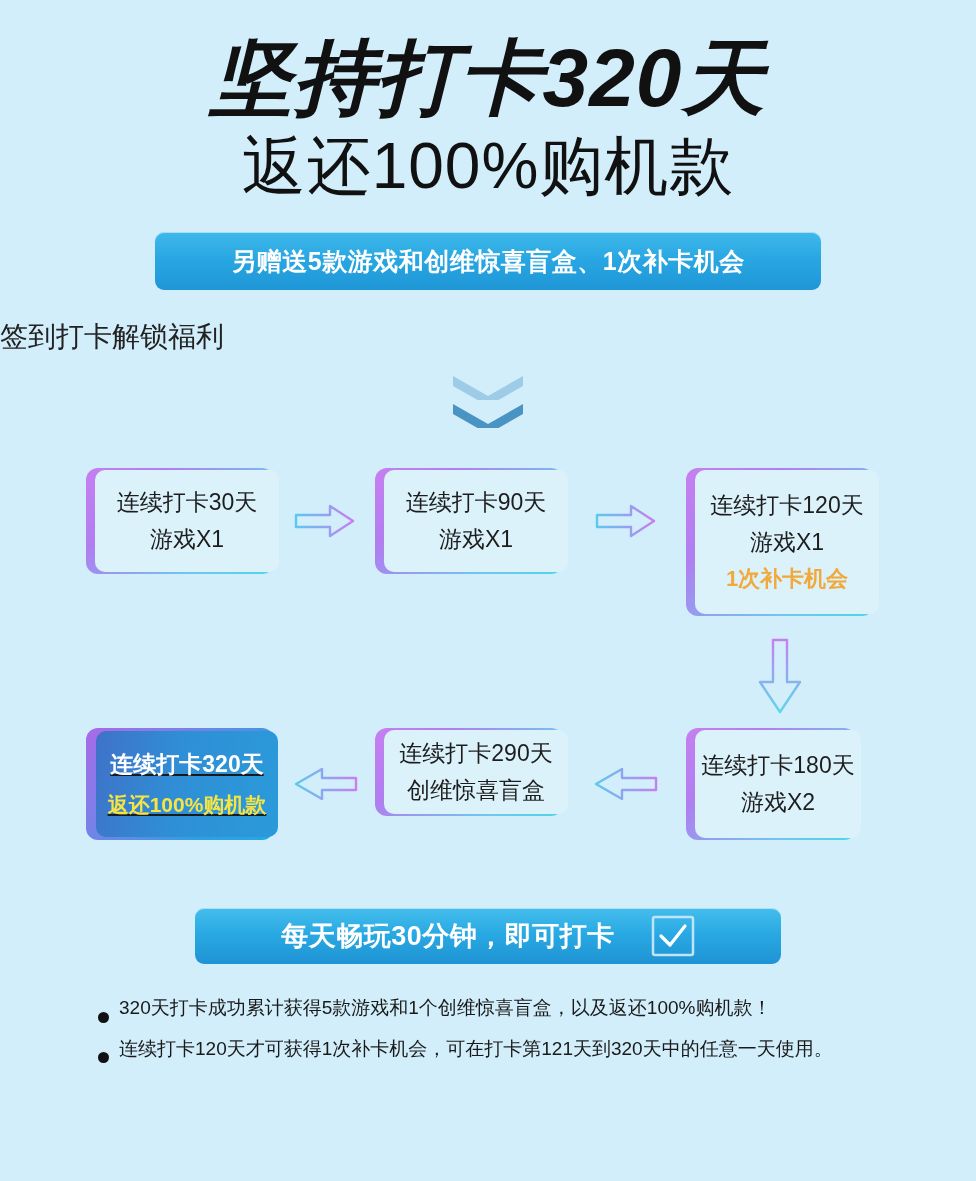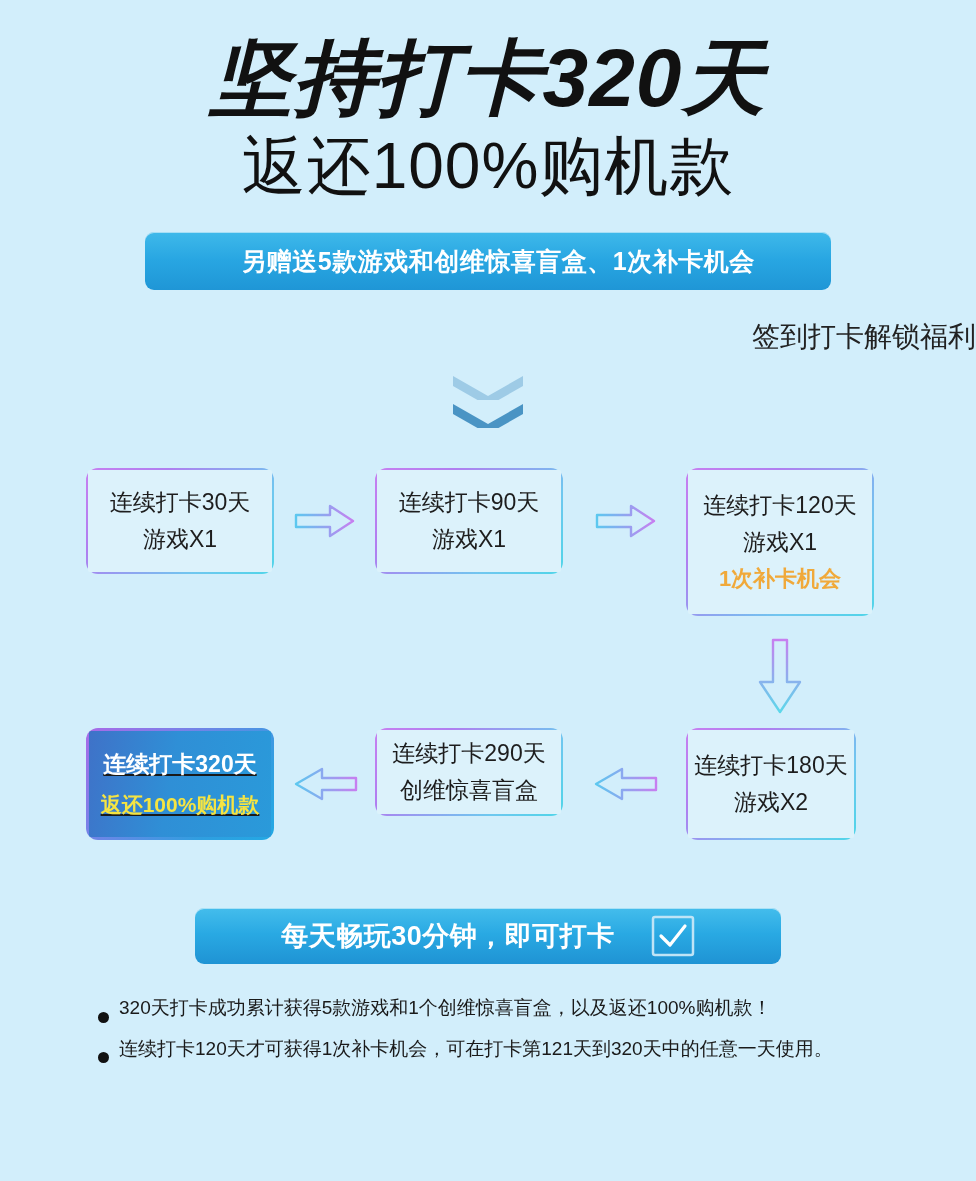--- a/index.html
+++ b/index.html
@@ -37,26 +37,25 @@
     margin:28px auto 0 auto;
     width:666px;height:58px;
     border-radius:9px;
     background:linear-gradient(180deg,#3fb9ea 0%,#28a6e2 48%,#1f96d6 100%);
     box-shadow:inset 0 1px 0 rgba(255,255,255,.55);
     display:flex;align-items:center;justify-content:center;
     color:#ffffff;
     font-size:25px;
     font-weight:bold;
     letter-spacing:.5px;
-    padding-left:20px;
   }
 
   
   .section-title{
-    text-align:right;
+    text-align:left;
     margin-top:28px;
     font-size:28px;
     color:#222;
     font-weight:400;
   }
 
   
   .chevrons{
     margin-top:18px;
     display:flex;flex-direction:column;align-items:center;gap:2px;
@@ -69,25 +68,26 @@
   .card{
     position:absolute;
     box-sizing:border-box;
     border-radius:12px;
     padding:2px;
     background:linear-gradient(135deg,#c77ff0 0%,#b07ef0 28%,#6fc7ef 72%,#4fd5e8 100%);
   }
   .card-inner{
     width:100%;height:100%;
     box-sizing:border-box;
-    border-radius:2px;
+    border-radius:10px;
     background:#dcf2fb;
     display:flex;flex-direction:column;
     align-items:center;justify-content:center;
     gap:14px;
+    margin-left:7px;
   }
   .card-line{
     font-size:23px;
     color:#1d1d1d;
     font-weight:400;
     white-space:nowrap;
     line-height:1;
   }
   .card-line.accent{
     color:#f0a93a;

